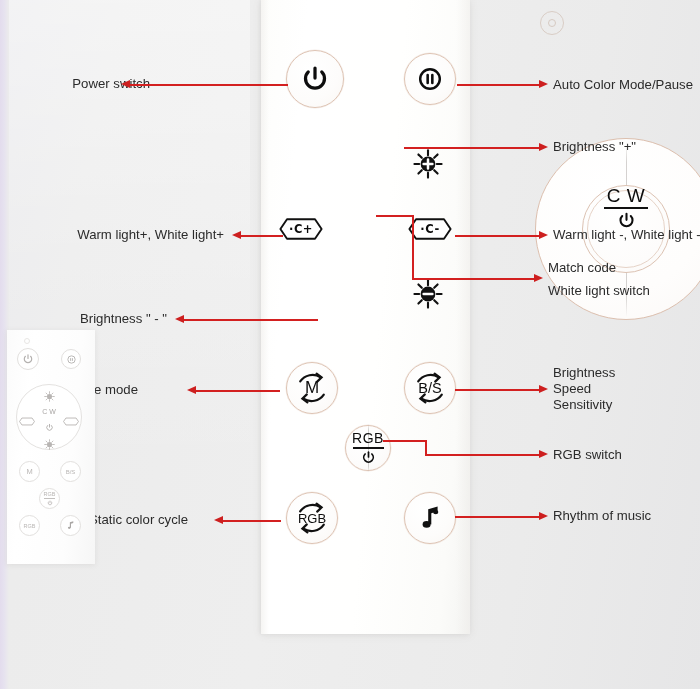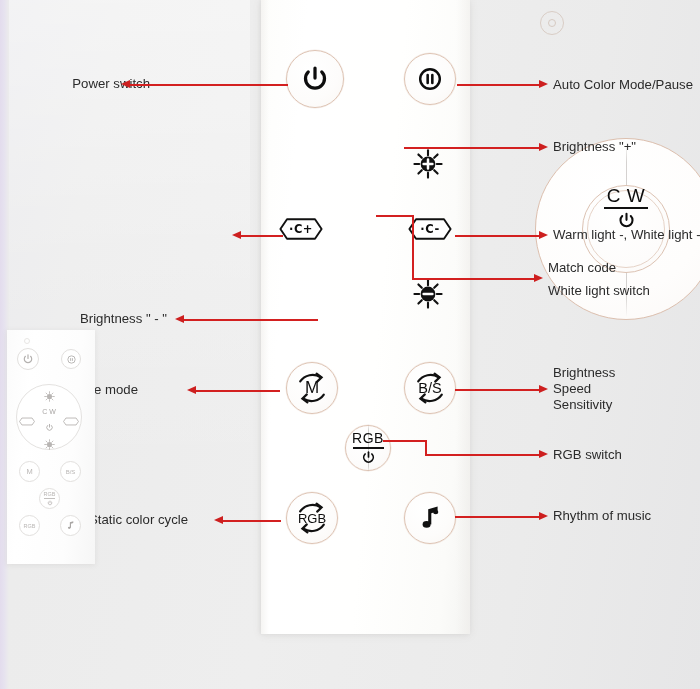--- a/index.html
+++ b/index.html
@@ -305,20 +305,21 @@
   <div class="arw arw-l" style="left:121px;top:80px;"></div>
 
   <div class="lbl-txt r" style="left:553px;top:77px;width:150px;">Auto Color Mode/Pause</div>
   <div class="line" style="left:457px;top:84px;width:83px;"></div>
   <div class="arw arw-r" style="left:539px;top:80px;"></div>
 
   <div class="lbl-txt r" style="left:553px;top:139px;width:150px;">Brightness "+"</div>
   <div class="line" style="left:404px;top:147px;width:136px;"></div>
   <div class="arw arw-r" style="left:539px;top:143px;"></div>
 
+  <div class="lbl-txt l" style="left:28px;top:227px;width:196px;">Warm light+, White light+</div>
   <div class="line" style="left:241px;top:235px;width:42px;"></div>
   <div class="arw arw-l" style="left:232px;top:231px;"></div>
 
   <div class="lbl-txt r" style="left:553px;top:227px;width:150px;">Warm light -, White light -</div>
   <div class="line" style="left:455px;top:235px;width:85px;"></div>
   <div class="arw arw-r" style="left:539px;top:231px;"></div>
 
   <div class="lbl-txt r" style="left:548px;top:260px;width:156px;">Match code</div>
   <div class="lbl-txt r" style="left:548px;top:283px;width:156px;">White light switch</div>
   <div class="line" style="left:376px;top:215px;width:38px;"></div>

